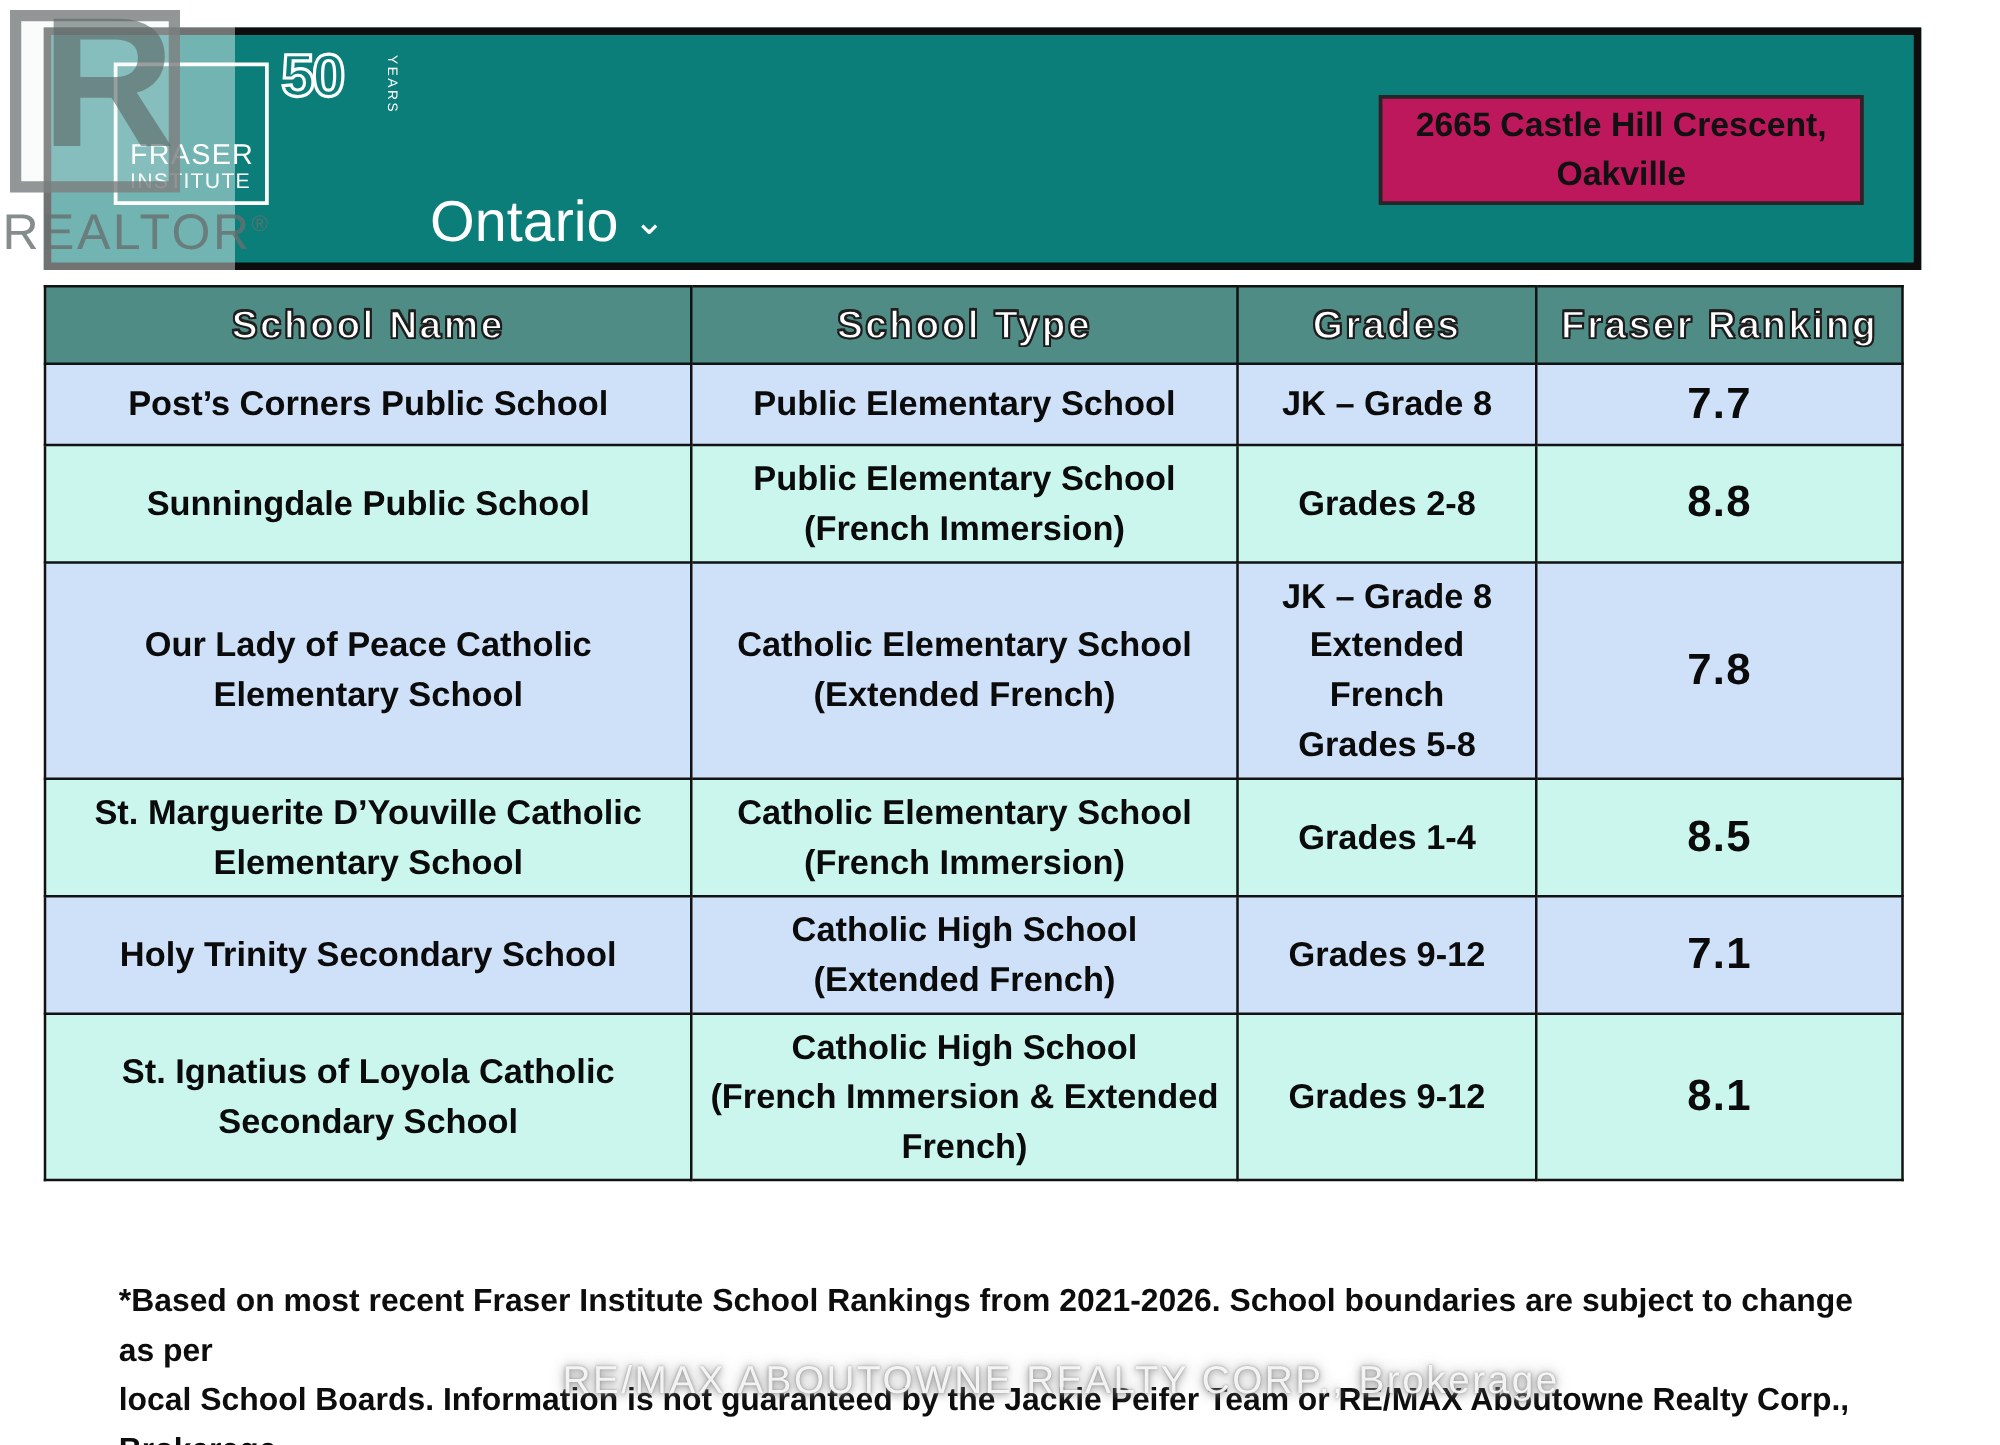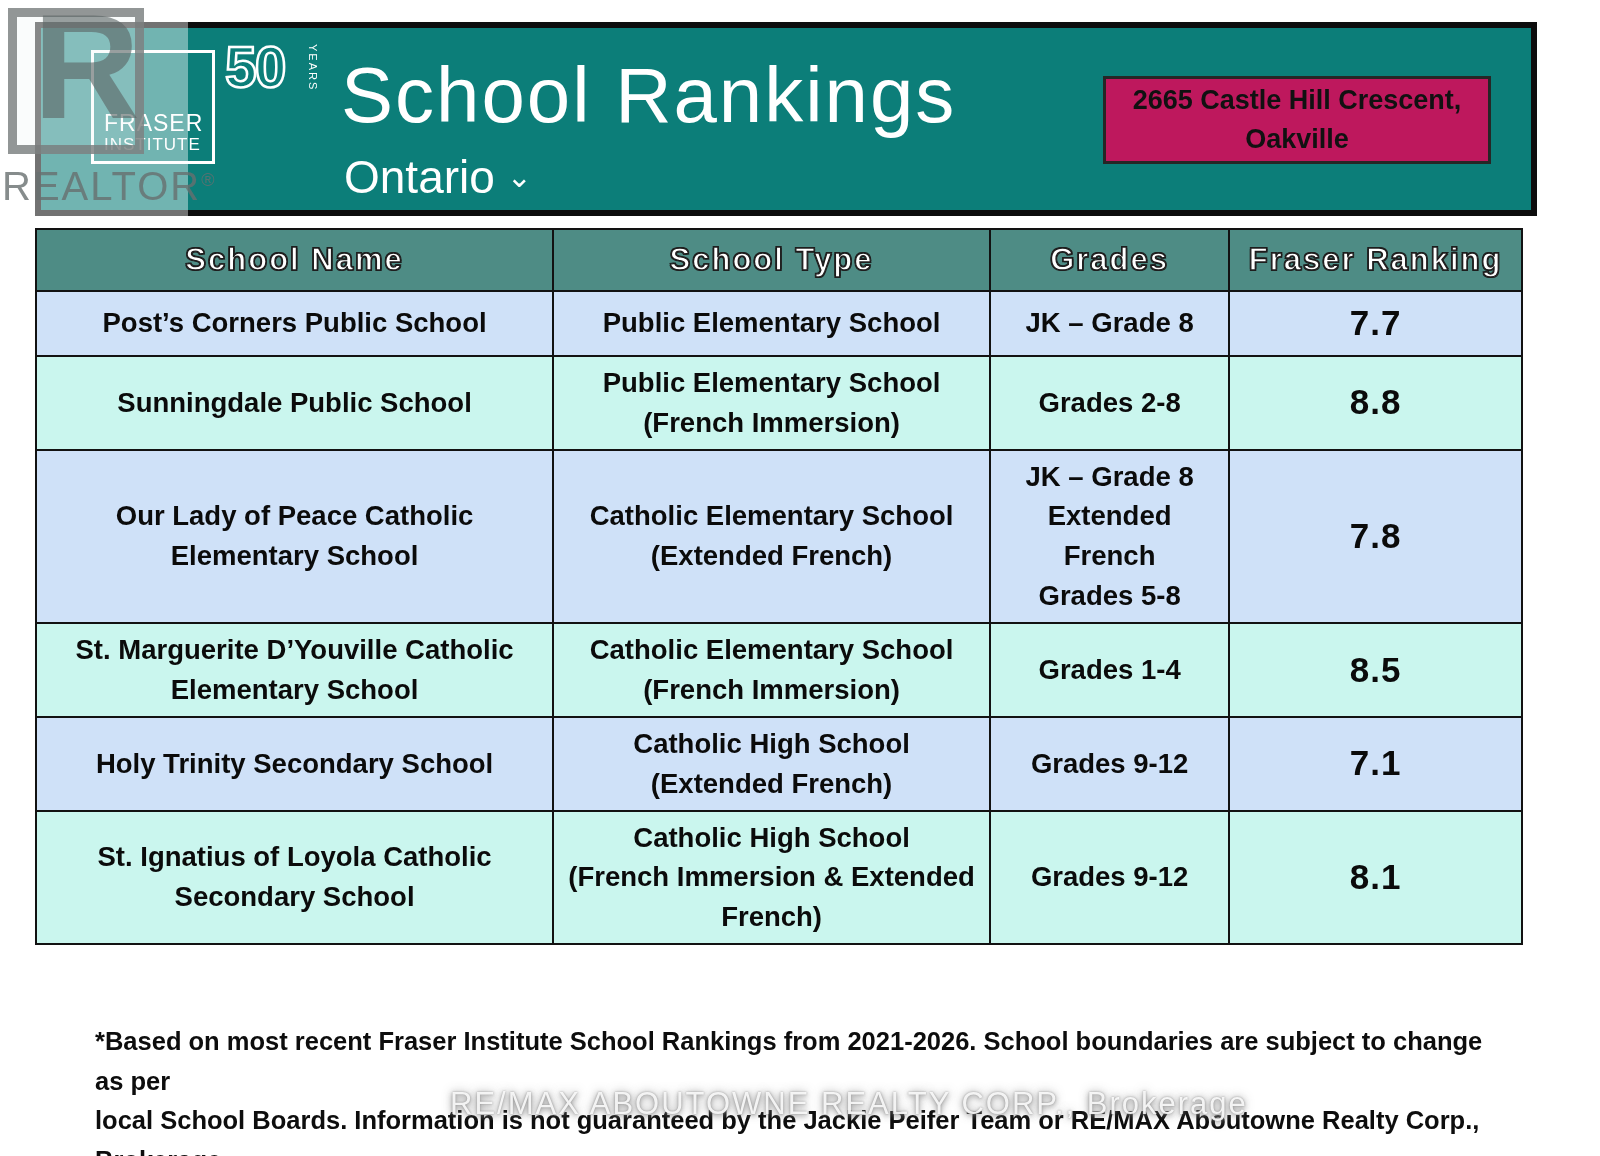--- a/index.html
+++ b/index.html
@@ -7,21 +7,21 @@
               font-family:"Liberation Sans", sans-serif; position:relative; }
 
   
   .header-box { position:absolute; left:35px; top:22px; width:1502px; height:194px;
                 background:#0c7e79; border:6px solid #0d0d0d; z-index:1; }
   .fraser-square { position:absolute; left:50px; top:22px; width:124px; height:114px;
                    border:3px solid #ffffff; color:#ffffff; }
   .fraser-text { position:absolute; left:10px; bottom:6px; line-height:1.1; }
   .fraser-line1 { font-size:23px; letter-spacing:1px; }
   .fraser-line2 { font-size:17px; letter-spacing:1px; }
-  .badge-50 { position:absolute; left:184px; top:6px; font-size:57px; font-weight:800;
+  .badge-50 { position:absolute; left:184px; top:6px; font-size:48px; font-weight:800;
               color:#0c7e79; -webkit-text-stroke:2.5px #ffffff; letter-spacing:-2px; }
   .badge-years { position:absolute; left:266px; top:16px; font-size:11px; color:#ffffff;
                  writing-mode:vertical-rl; letter-spacing:2px; }
   .main-title { position:absolute; left:300px; top:22px; font-size:78px; font-weight:300;
                 color:#ffffff; letter-spacing:2px; white-space:nowrap; }
   .sub-title { position:absolute; left:303px; top:122px; font-size:46px; font-weight:300;
                color:#ffffff; cursor:pointer; }
   .chevron { font-size:30px; margin-left:12px; vertical-align:6px; }
   .address-box { position:absolute; left:1062px; top:48px; width:388px; height:88px;
                  background:#be185d; border:3px solid #262626; display:flex;
@@ -77,21 +77,20 @@
 <div class="header-box">
   <div class="fraser-square">
     <div class="fraser-text">
       <div class="fraser-line1">FRASER</div>
       <div class="fraser-line2">INSTITUTE</div>
     </div>
   </div>
   <div class="badge-50">50</div>
   <div class="badge-years">YEARS</div>
 
-  <div class="main-title">School Rankings</div>
   <div class="sub-title">
     <span>Ontario</span><span class="chevron">⌄</span>
   </div>
 
   <div class="address-box">2665 Castle Hill Crescent,
 Oakville</div>
 </div>
 
 <table class="rankings-table">
   <colgroup>

